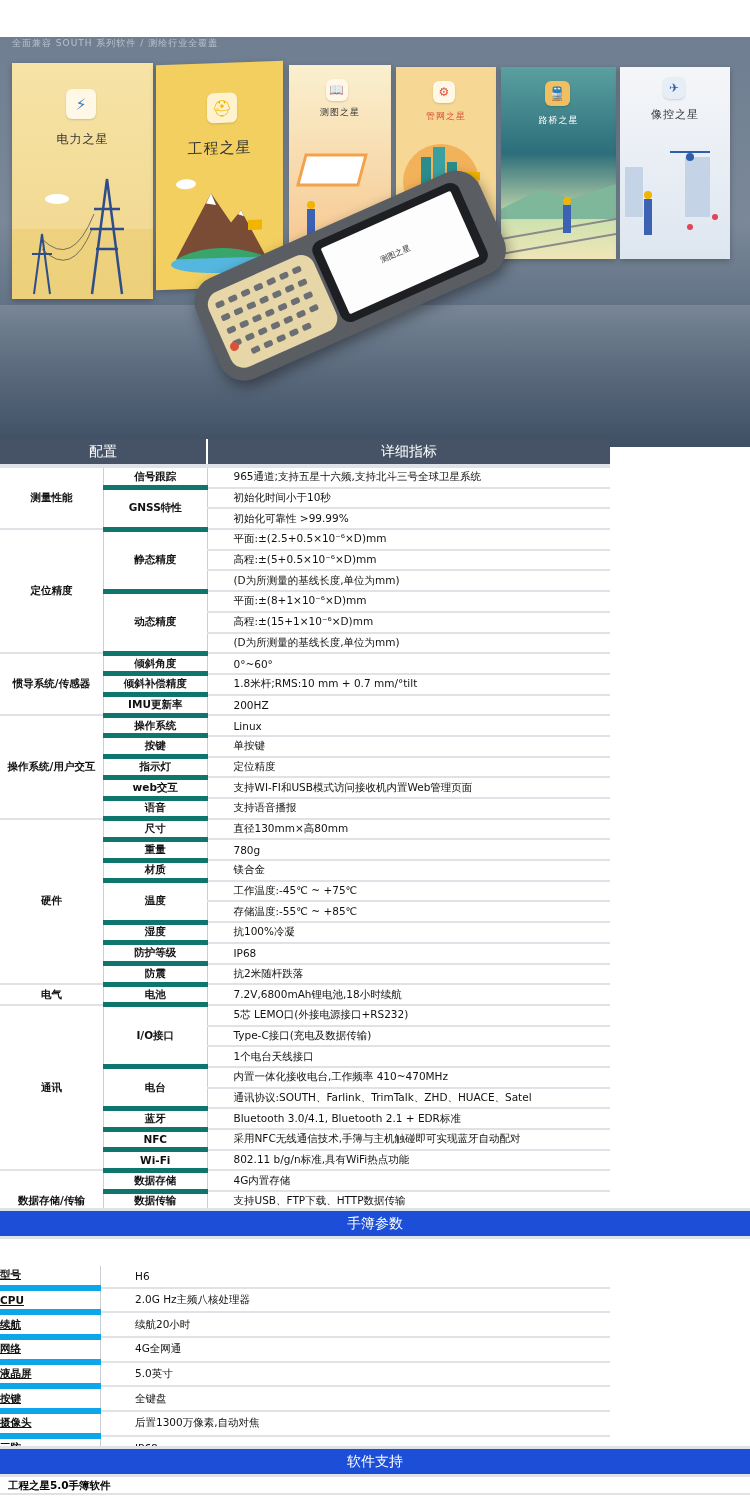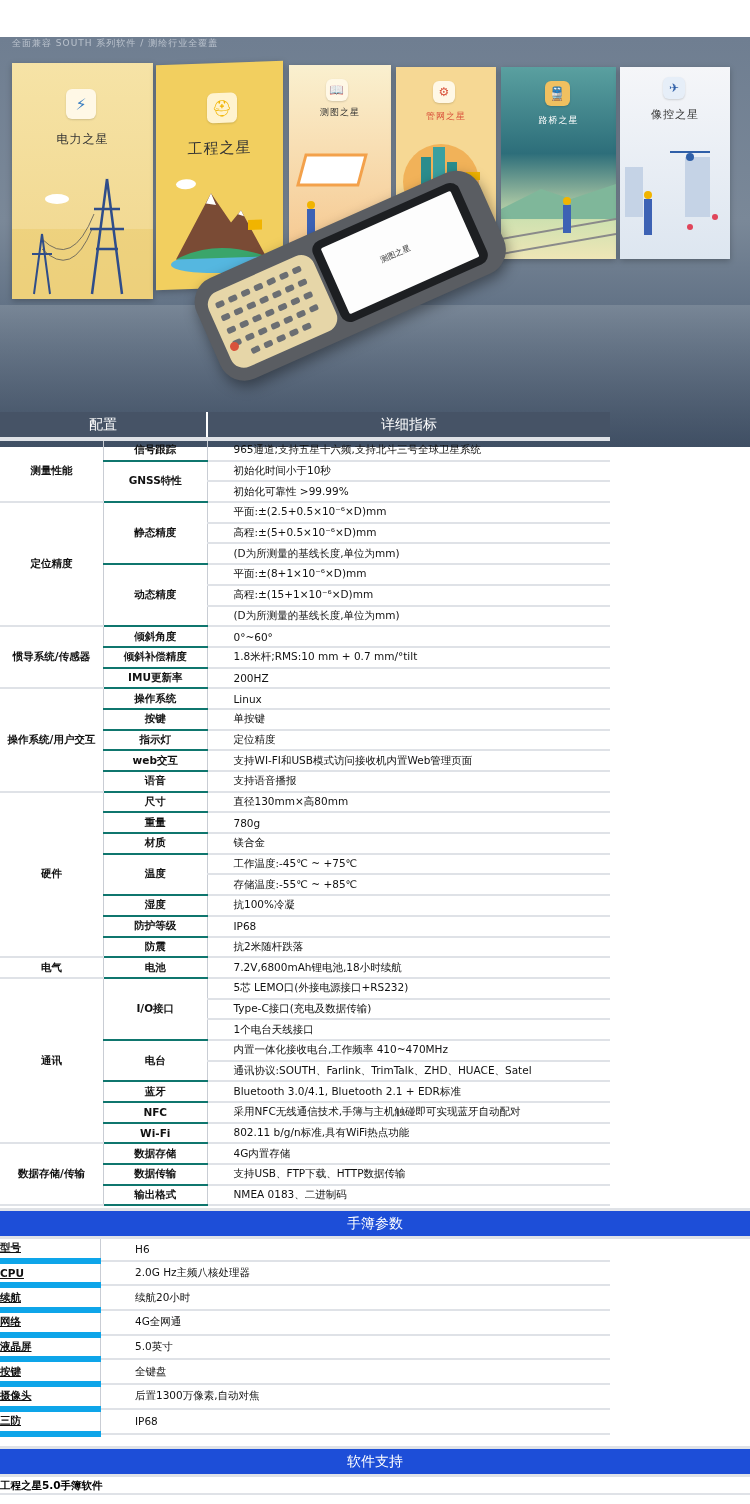--- a/index.html
+++ b/index.html
@@ -11,33 +11,33 @@
   .panel .app-title { position:absolute; width:100%; text-align:center; font-size:12px; color:#333; letter-spacing:1px; }
   .floor { position:absolute; left:0; top:268px; width:750px; height:142px; background:linear-gradient(180deg,rgba(160,170,180,0.35),rgba(60,75,95,0.6)); }
   .device { position:absolute; left:170px; top:215px; width:310px; height:150px; transform:rotate(-24deg); transform-origin:left top; }
   .device .body { position:absolute; left:0; top:40px; width:310px; height:110px; background:#5a5d62; border-radius:26px; box-shadow:0 6px 14px rgba(0,0,0,0.4); }
   .device .screen { position:absolute; left:130px; top:50px; width:160px; height:88px; background:#1d1f22; border-radius:10px; }
   .device .screen .lcd { position:absolute; left:9px; top:8px; right:9px; bottom:8px; background:#fdfdfd; border-radius:2px; }
   .device .keys { position:absolute; left:12px; top:55px; width:115px; height:82px; background:#e6d6a8; border-radius:14px; }
   .device .keys i { position:absolute; width:9px; height:6px; background:#6b6e72; border-radius:2px; }
   .device .pwr { position:absolute; left:16px; top:108px; width:9px; height:9px; background:#d9533c; border-radius:50%; }
 
-  table { border-collapse:collapse; width:610px; table-layout:fixed; }
+  table { border-collapse:collapse; width:610px; table-layout:fixed;margin-top:27px; }
   .spec { position:absolute; left:0; top:412px; }
   .hdr-row td { background:#465366; color:#ffffff; font-size:14px; text-align:center; height:25px; border-bottom:4px solid #dfe2e7; }
   .hdr-row td.sep { border-right:2px solid #ffffff; }
   td { padding:0; font-size:10.5px; color:#111; }
   .spec td.c1 { width:101px; text-align:center; font-weight:bold; border-right:1px solid #c9cdd4; border-bottom:2px solid #dfe2e7; }
-  .spec td.c2 { width:105px; text-align:center; font-weight:bold; border-right:1px solid #c9cdd4; border-bottom:2px solid #0f766e; }
+  .spec td.c2 { width:105px; text-align:center; font-weight:bold; border-right:1px solid #c9cdd4; border-bottom:5px solid #0f766e; }
   .spec td.c3 { padding-left:26px; border-bottom:2px solid #dfe2e7; height:18.7px; }
   .bar { position:absolute; left:0; width:750px; height:25px; background:#1d4ed8; color:#fff; font-size:14px; text-align:center; line-height:25px; border-top:3px solid #dfe2e7; border-bottom:3px solid #dfe2e7; }
   .hand { position:absolute; left:0; top:1239px; }
   .hand td.k { width:100px; text-align:left; font-weight:bold; border-right:1px solid #c9cdd4; border-bottom:6px solid #0ea5e9; height:18.7px;text-decoration:underline; }
   .hand td.v { padding-left:34px; border-bottom:2px solid #dfe2e7; }
-  .soft { position:absolute; left:0; top:1475px; width:750px; height:20px; line-height:20px; font-size:10.5px; font-weight:bold; padding-left:0; border-bottom:2px solid #dfe2e7; box-sizing:border-box; }
+  .soft { position:absolute; left:0; top:1475px; width:750px; height:20px; line-height:20px; font-size:10.5px; font-weight:bold; padding-left:8px; border-bottom:2px solid #dfe2e7; box-sizing:border-box; }
 </style>
 </head>
 <body>
 
 <div class="hero">
   <div class="caption">全面兼容 SOUTH 系列软件 / 测绘行业全覆盖</div>
 
   <div class="panel" style="left:12px;top:26px;width:141px;height:236px;background:linear-gradient(180deg,#f6e3a6,#f0d68c);">
     <div class="app-icon" style="left:54px;top:26px;color:#3c7fc2;">⚡</div>
     <div class="app-title" style="top:68px;">电力之星</div>

